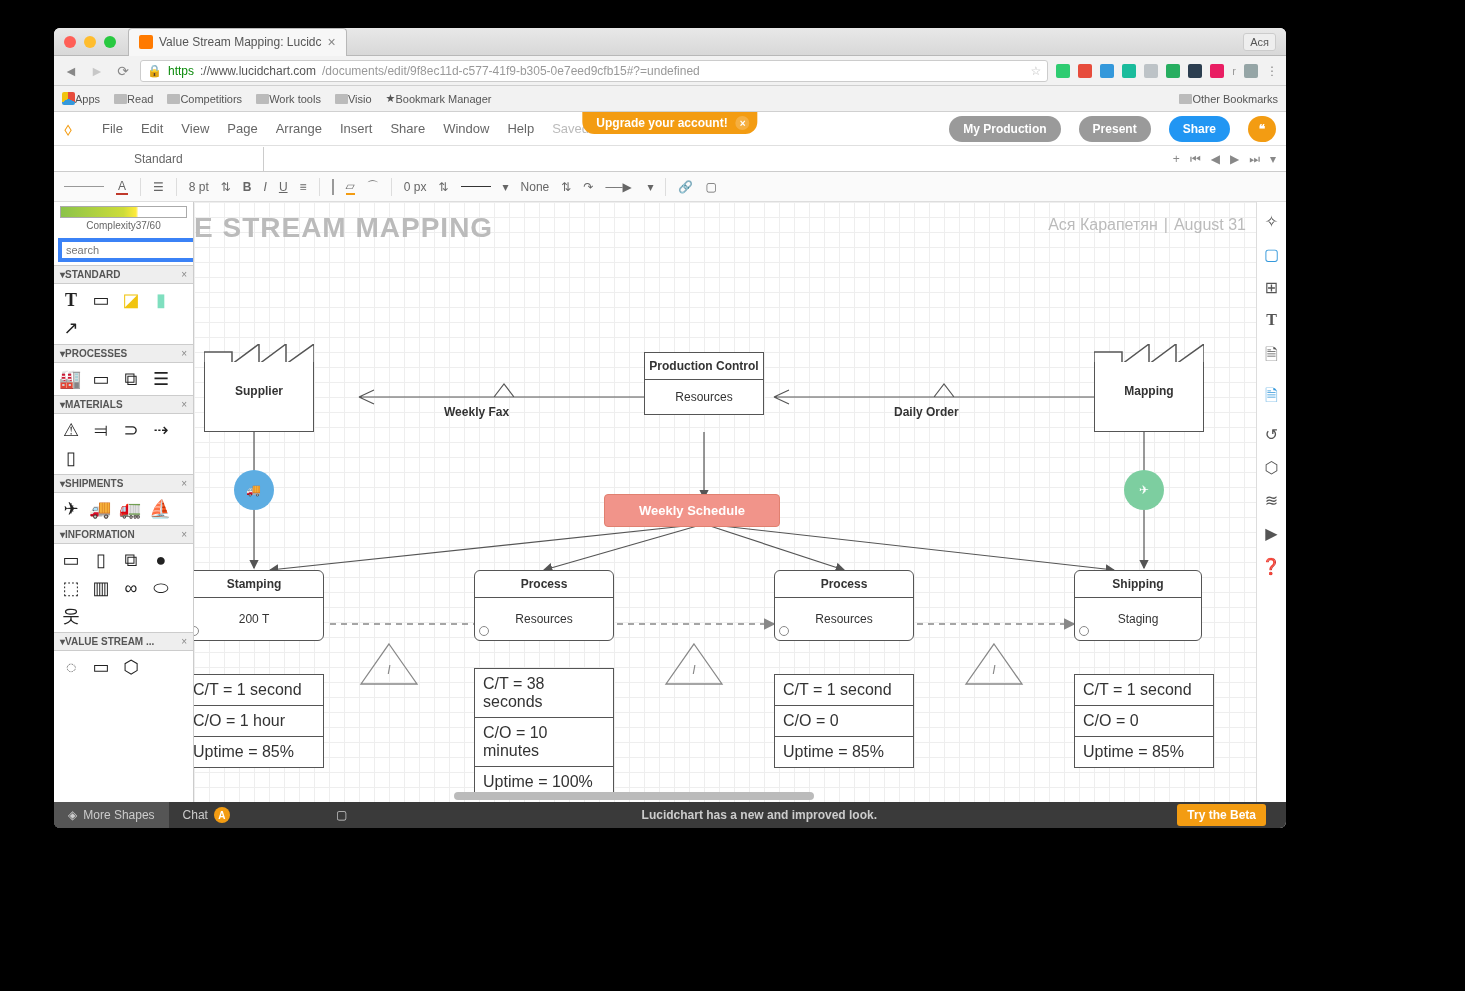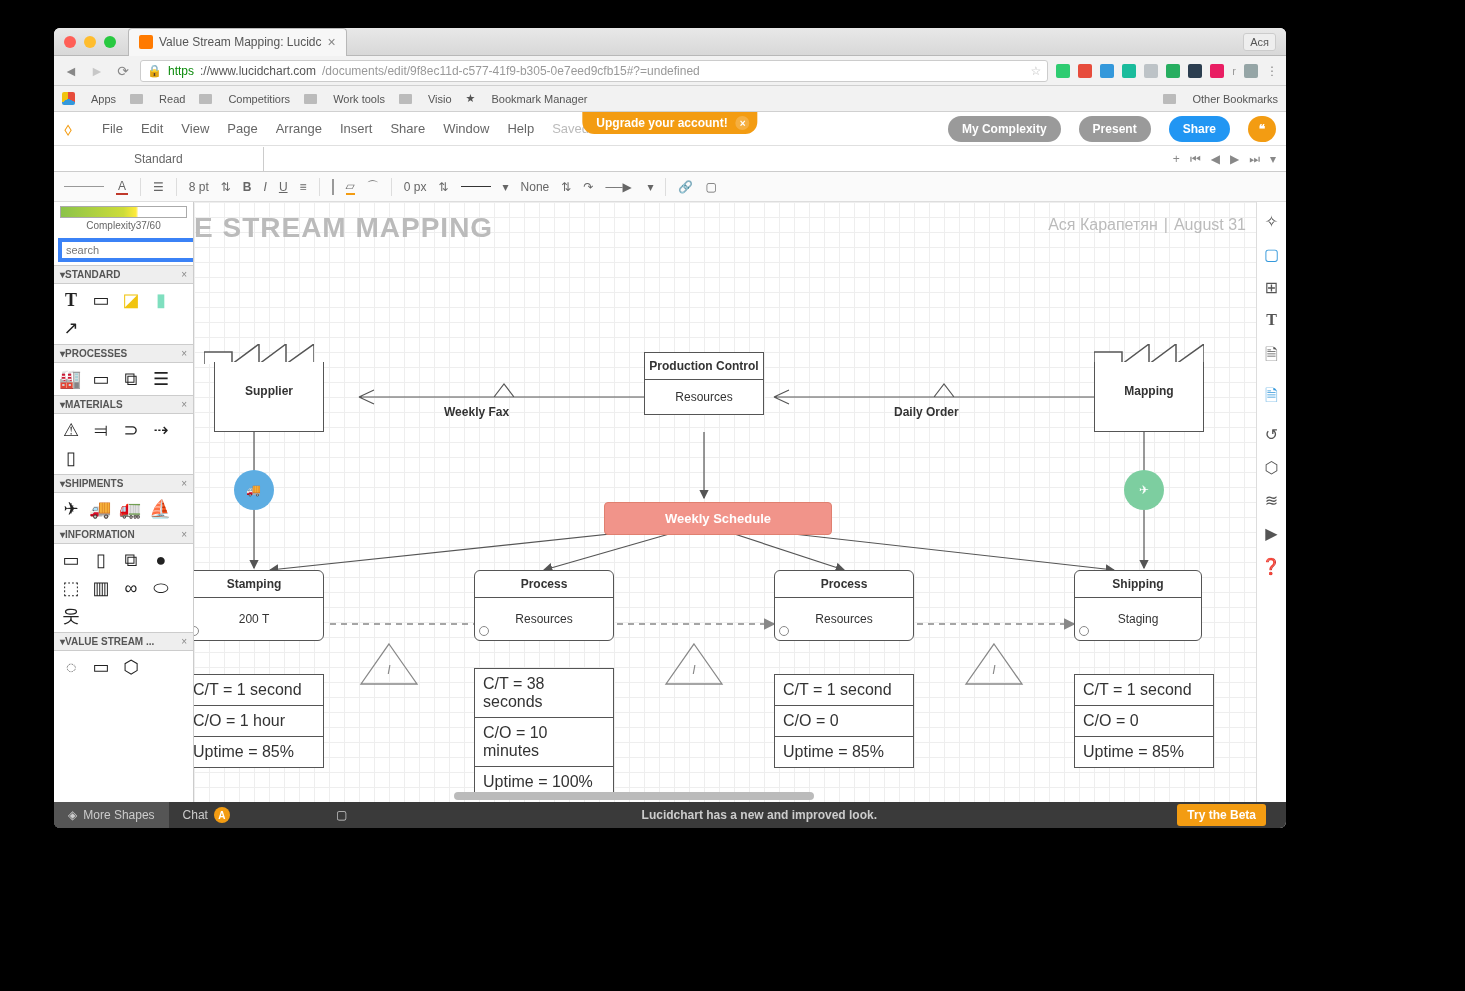--- a/index.html
+++ b/index.html
@@ -19,21 +19,21 @@
 .addrbar { height: 30px; background: #f2f2f2; display: flex; align-items: center; padding: 0 8px; gap: 8px; border-bottom: 1px solid #d0d0d0; }
 .nav-btn { width: 18px; height: 18px; display: flex; align-items: center; justify-content: center; color: #888; font-size: 14px; }
 .addr { flex: 1; height: 22px; background: #fff; border: 1px solid #ccc; border-radius: 3px; display: flex; align-items: center; padding: 0 6px; gap: 6px; font-size: 12px; color: #555; }
 .addr .https { color: #0a8a0a; }
 .addr .path { color: #999; }
 .addr .star { margin-left: auto; color: #bbb; }
 .ext-icons { display: flex; gap: 8px; align-items: center; }
 .ext { width: 14px; height: 14px; border-radius: 2px; }
 
 .bookbar { height: 26px; background: #f2f2f2; display: flex; align-items: center; padding: 0 8px; gap: 14px; font-size: 11px; color: #555; border-bottom: 1px solid #d0d0d0; }
-.bm { display: flex; align-items: center; gap: 16px; }
+.bm { display: flex; align-items: center; gap: 0; }
 .bm .folder { width: 13px; height: 10px; background: #bbb; border-radius: 1px; }
 .apps-icon{width:13px;height:13px;background:conic-gradient(#e74c3c 0 33%,#3498db 0 66%,#f1c40f 0);border-radius:2px}
 .other-bm { margin-left: auto; }
 
 
 .app { position: absolute; top: 84px; left: 0; right: 0; bottom: 0; display: flex; flex-direction: column; }
 .upgrade-pill { position: absolute; top: 0; left: 50%; transform: translateX(-50%); background: #f39c12; color: #fff; font-size: 12px; font-weight: bold; padding: 4px 30px 4px 14px; border-radius: 0 0 12px 12px; z-index: 5; }
 .upgrade-pill .xc { position:absolute; right:8px; top:4px; width:14px;height:14px;background:#fff3;border-radius:50%;display:flex;align-items:center;justify-content:center;font-size:10px}
 
 .menubar { height: 34px; background: #fff; display: flex; align-items: center; padding: 0 10px; gap: 18px; font-size: 13px; color: #666; border-bottom: 1px solid #e0e0e0; }
@@ -193,21 +193,21 @@
       <span>Edit</span>
       <span>View</span>
       <span>Page</span>
       <span>Arrange</span>
       <span>Insert</span>
       <span>Share</span>
       <span>Window</span>
       <span>Help</span>
       <span class="saved">Saved</span>
       <div class="spacer"></div>
-      <div class="pill-btn pill-gray">My Complexity</div>
+      <div class="pill-btn pill-gray">My Production</div>
       <div class="pill-btn pill-gray">Present</div>
       <div class="pill-btn pill-blue">Share</div>
       <div class="pill-btn pill-comment">❝</div>
     </div>
 
     <div class="tabbar">
       <div class="doc-tab">Standard</div>
       <div class="right">
         <span>+</span>
         <span>⏮</span>
@@ -364,21 +364,21 @@
               </marker>
             <marker id="ah2" markerWidth="8" markerHeight="8" refX="7" refY="4" orient="auto">
                 <path d="M0 0 L8 4 L0 8 z" fill="#888"></path>
               </marker>
           </defs>
         </svg>
 
         <svg class="factory-roof" style="left:10px;top:142px;width:110px">
             <path d="M0 20 L0 8 L28 8 L28 20 L55 0 L55 20 L82 0 L82 20 L110 0 L110 20" fill="#fff" stroke="#555" stroke-width="1.5"></path>
           </svg>
-        <div class="node" style="left:20px;top:160px;width:110px;height:70px;border-top:none">
+        <div class="node" style="left:10px;top:160px;width:110px;height:70px;border-top:none">
           <div class="sub" style="padding-top:22px;font-weight:bold">Supplier</div>
         </div>
 
         <svg class="factory-roof" style="left:900px;top:142px;width:110px">
             <path d="M0 20 L0 8 L28 8 L28 20 L55 0 L55 20 L82 0 L82 20 L110 0 L110 20" fill="#fff" stroke="#555" stroke-width="1.5"></path>
           </svg>
         <div class="node" style="left:900px;top:160px;width:110px;height:70px;border-top:none">
           <div class="sub" style="padding-top:22px;font-weight:bold">Mapping</div>
         </div>
 
@@ -386,21 +386,21 @@
           <div class="title">Production Control</div>
           <div class="sub">Resources</div>
         </div>
 
         <div class="arrow-label" style="left:250px;top:203px">Weekly Fax</div>
         <div class="arrow-label" style="left:700px;top:203px">Daily Order</div>
 
         <div class="circle-icon" style="left:40px;top:268px;background:#5dade2">🚚</div>
         <div class="circle-icon" style="left:930px;top:268px;background:#7dcea0">✈</div>
 
-        <div class="schedule" style="left:410px;top:300px;width:228px">Weekly Schedule</div>
+        <div class="schedule" style="left:410px;top:292px;width:176px">Weekly Schedule</div>
 
         <div class="proc-box" style="left:-10px;top:368px;width:140px">
           <div class="ptitle">Stamping</div>
           <div class="psub">200 T</div>
           <div class="dot"></div>
         </div>
         <div class="proc-box" style="left:280px;top:368px;width:140px">
           <div class="ptitle">Process</div>
           <div class="psub">Resources</div>
           <div class="dot"></div>

